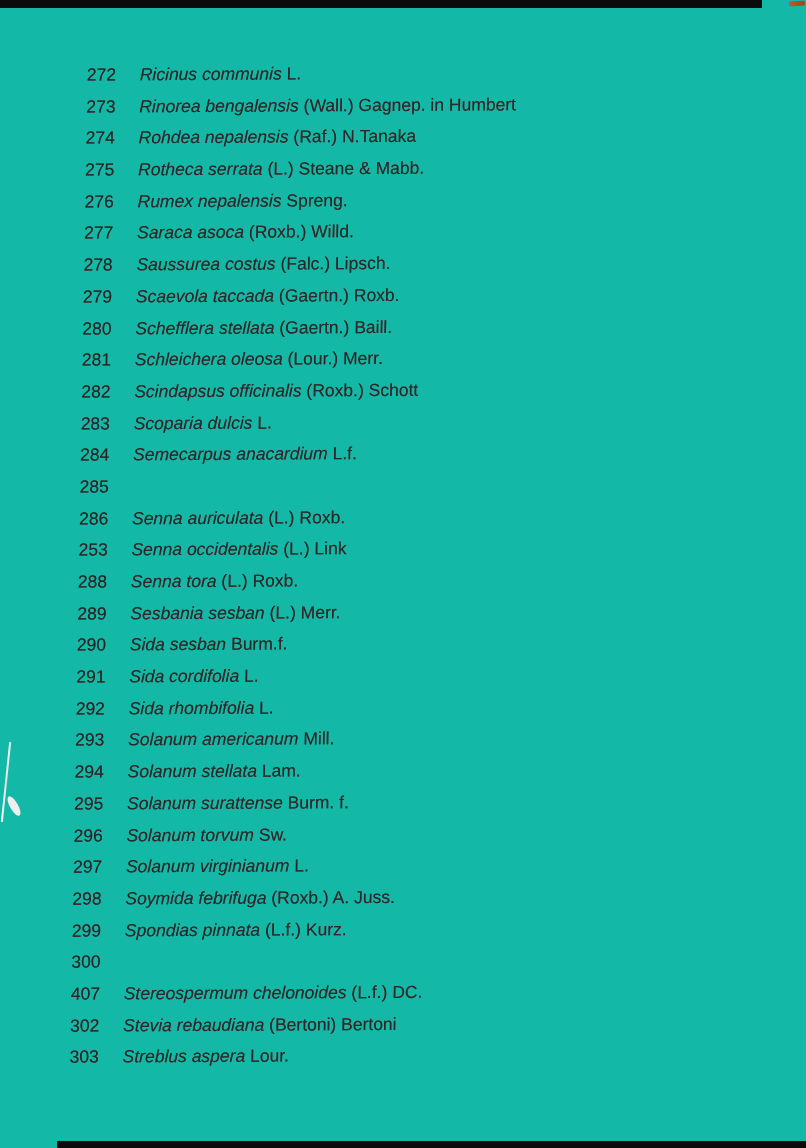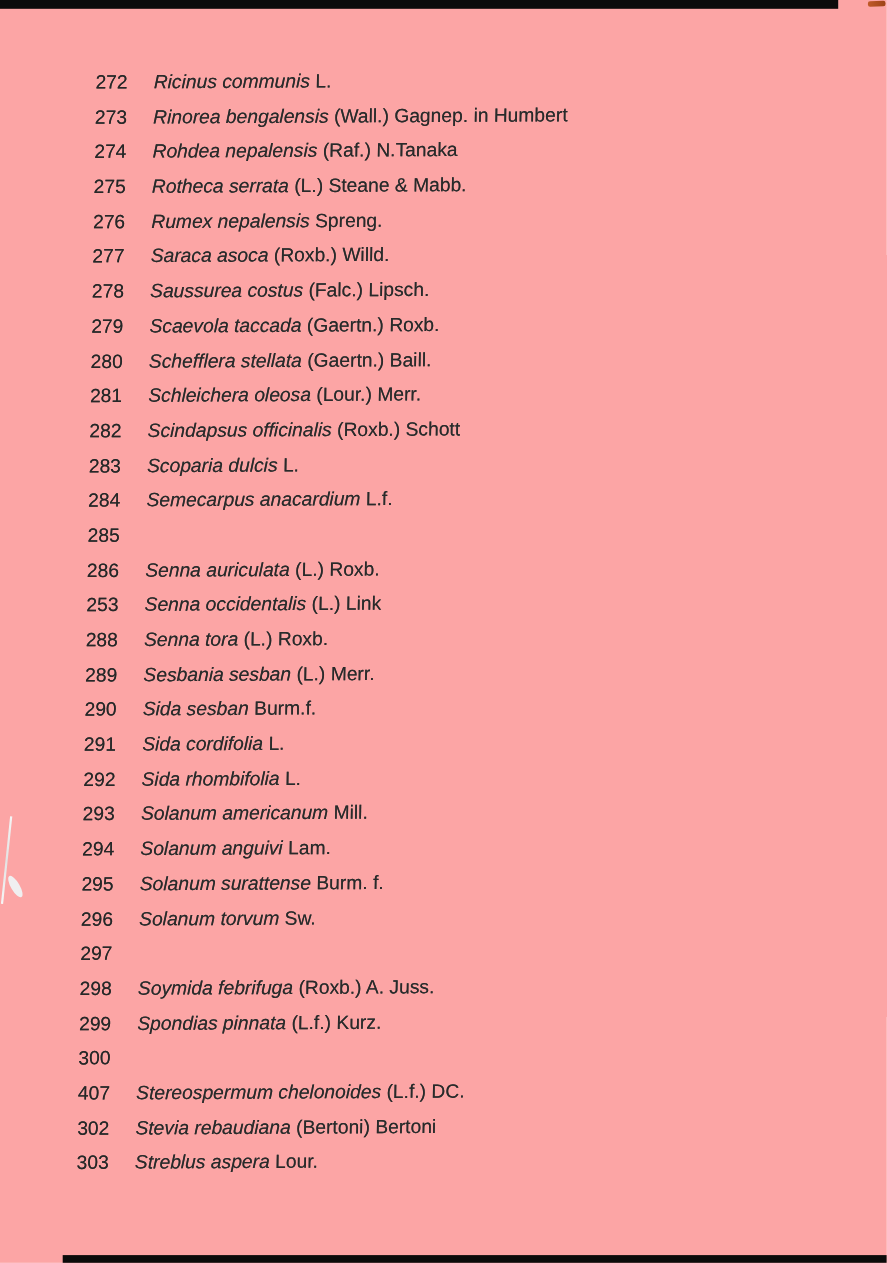--- a/index.html
+++ b/index.html
@@ -10,21 +10,21 @@
     width: 806px;
     height: 1148px;
     background: #ffffff;
     font-family: "Liberation Sans", sans-serif;
     overflow: hidden;
     position: relative;
   }
   .page {
     position: absolute;
     inset: 0;
-    background: #fca5a5;
+    background: #14b8a6;
   }
   
   .top-bar {
     position: absolute;
     top: 0;
     left: 0;
     width: 762px;
     height: 8px;
     background: #0b0b0b;
   }
@@ -190,32 +190,33 @@
       <div class="row">
         <span class="num">292</span>
         <span class="name"><span class="binomial">Sida rhombifolia</span> <span class="author">L.</span></span>
       </div>
       <div class="row">
         <span class="num">293</span>
         <span class="name"><span class="binomial">Solanum americanum</span> <span class="author">Mill.</span></span>
       </div>
       <div class="row">
         <span class="num">294</span>
-        <span class="name"><span class="binomial">Solanum anguivi</span> <span class="author">Lam.</span></span>
+        <span class="name"><span class="binomial">Solanum stellata</span> <span class="author">Lam.</span></span>
       </div>
       <div class="row">
         <span class="num">295</span>
         <span class="name"><span class="binomial">Solanum surattense</span> <span class="author">Burm. f.</span></span>
       </div>
       <div class="row">
         <span class="num">296</span>
         <span class="name"><span class="binomial">Solanum torvum</span> <span class="author">Sw.</span></span>
       </div>
       <div class="row">
         <span class="num">297</span>
+        <span class="name"><span class="binomial">Solanum virginianum</span> <span class="author">L.</span></span>
       </div>
       <div class="row">
         <span class="num">298</span>
         <span class="name"><span class="binomial">Soymida febrifuga</span> <span class="author">(Roxb.) A. Juss.</span></span>
       </div>
       <div class="row">
         <span class="num">299</span>
         <span class="name"><span class="binomial">Spondias pinnata</span> <span class="author">(L.f.) Kurz.</span></span>
       </div>
       <div class="row">

